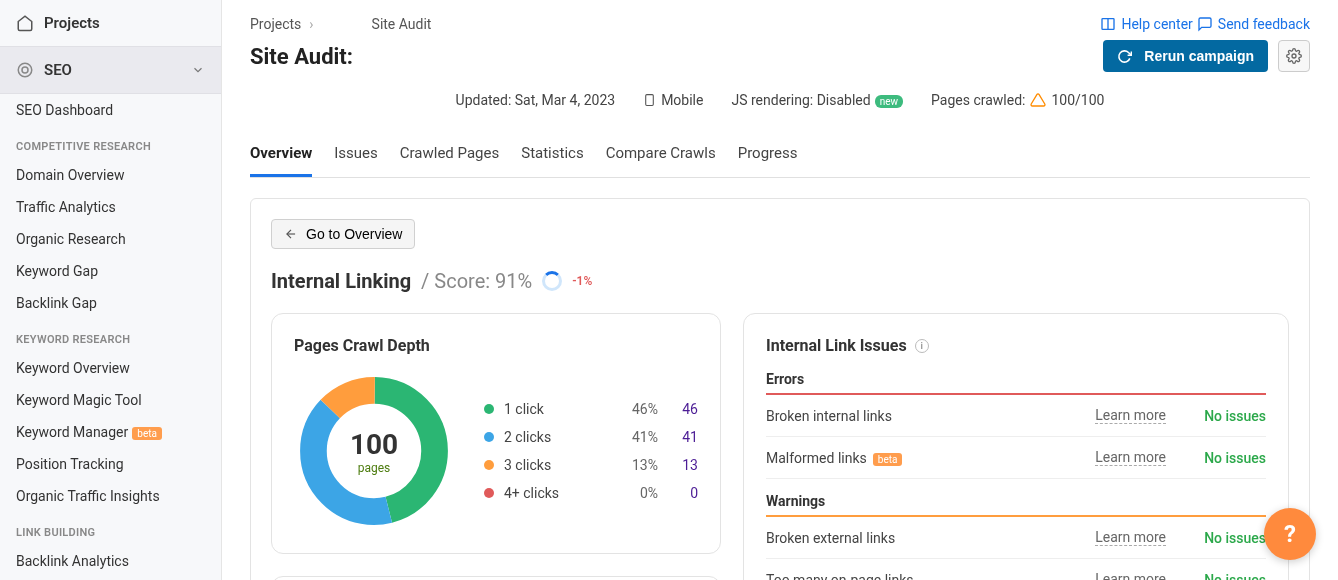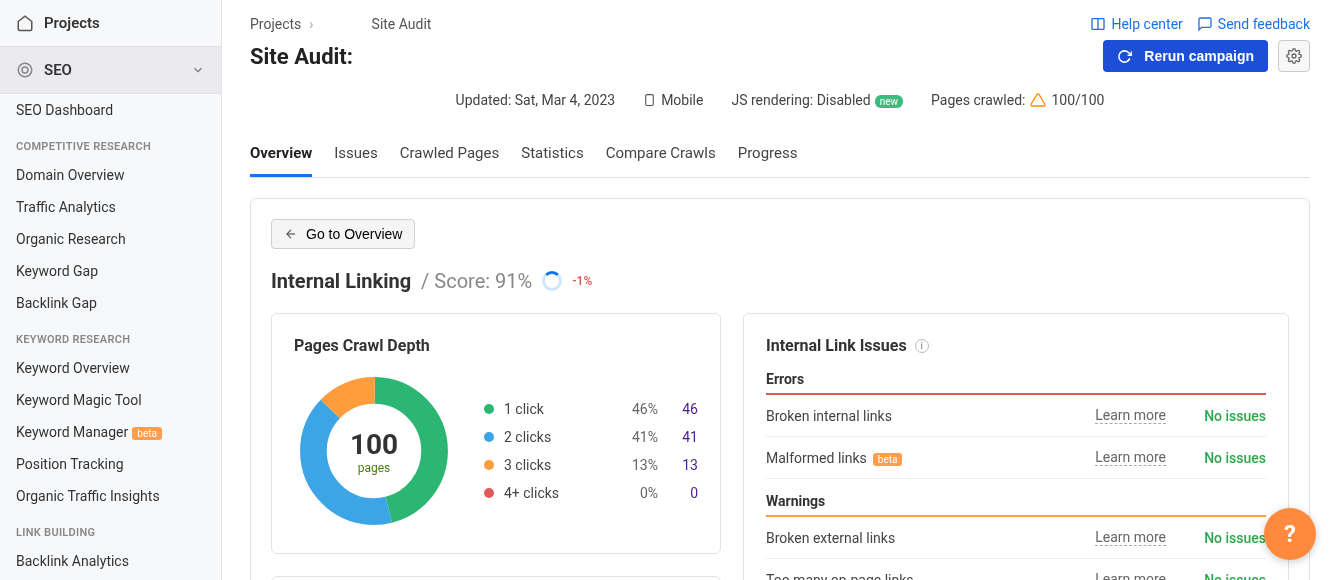--- a/index.html
+++ b/index.html
@@ -8,43 +8,43 @@
 .sidebar { width: 222px; background: #f7f8fa; border-right: 1px solid #e5e5e5; overflow-y: auto; }
 .sidebar-top { padding: 14px 16px; display: flex; align-items: center; gap: 10px; font-weight: 600; font-size: 15px; cursor: pointer; }
 .sidebar-seo { padding: 14px 16px; display: flex; align-items: center; gap: 10px; font-weight: 600; font-size: 15px; background: #eaeaef; border-top: 1px solid #e0e0e5; border-bottom: 1px solid #e0e0e5; cursor: pointer; justify-content: space-between; }
 .sidebar-seo-left { display: flex; align-items: center; gap: 10px; }
 .sidebar-link { padding: 8px 16px; font-size: 14px; color: #333; cursor: pointer; }
 .sidebar-group { padding: 14px 16px 6px; font-size: 11px; font-weight: 600; color: #888; letter-spacing: 0.3px; }
 .beta-badge { display: inline-block; background: #ff9d4d; color: #fff; font-size: 10px; padding: 1px 5px; border-radius: 3px; margin-left: 4px; vertical-align: middle; }
 .main { flex: 1; padding: 16px 28px; overflow-y: auto; background: #fff; position: relative; }
 .breadcrumb { display: flex; align-items: center; gap: 8px; font-size: 14px; color: #555; margin-bottom: 8px; }
 .breadcrumb .chev { color: #aaa; }
-.top-actions { position: absolute; top: 16px; right: 28px; display: flex; align-items: center; gap: 14px; font-size: 14px; }
+.top-actions { position: absolute; top: 16px; right: 28px; display: flex; align-items: center; gap: 4px; font-size: 14px; }
 .top-actions a { color: #1a73e8; text-decoration: none; display: flex; align-items: center; gap: 5px; cursor: pointer; }
 .page-title-row { display: flex; justify-content: space-between; align-items: center; margin-bottom: 20px; }
 .page-title { font-size: 22px; font-weight: 700; color: #222; }
 .title-right { display: flex; gap: 10px; align-items: center; }
-.rerun-btn { background: #1d4ed8; color: #fff; border: none; padding: 8px 14px; border-radius: 4px; font-size: 14px; font-weight: 600; display: flex; align-items: center; gap: 12px; cursor: pointer; }
+.rerun-btn { background: #0369a1; color: #fff; border: none; padding: 8px 14px; border-radius: 4px; font-size: 14px; font-weight: 600; display: flex; align-items: center; gap: 12px; cursor: pointer; }
 .gear-btn { width: 32px; height: 32px; border: 1px solid #ccc; background: #f7f7f7; border-radius: 4px; display: flex; align-items: center; justify-content: center; cursor: pointer; }
 .meta-row { display: flex; gap: 28px; align-items: center; font-size: 14px; color: #444; margin-bottom: 28px; justify-content: center; }
 .meta-row .new-badge { background: #3dbb7e; color: #fff; font-size: 10px; padding: 1px 5px; border-radius: 6px; margin-left: 4px; }
 .warn-tri { color: #ff8c00; }
 .tabs { display: flex; gap: 22px; border-bottom: 1px solid #e0e0e0; margin-bottom: 20px; }
 .tab { padding: 8px 0 12px; font-size: 15px; color: #444; cursor: pointer; }
 .tab.active { font-weight: 700; border-bottom: 3px solid #1a73e8; color: #222; }
 .content-card { background: #fff; border: 1px solid #e3e3e3; border-radius: 6px; padding: 20px; }
 .go-overview { display: inline-flex; align-items: center; gap: 8px; background: #f5f5f5; border: 1px solid #d0d0d0; padding: 6px 12px; border-radius: 4px; font-size: 14px; cursor: pointer; margin-bottom: 20px; }
 .section-title { font-size: 20px; font-weight: 700; color: #333; display: flex; align-items: center; gap: 10px; margin-bottom: 20px; }
 .score-part { color: #888; font-weight: 400; }
 .delta-neg { color: #e05a5a; font-size: 12px; font-weight: 600; }
 .donut-spinner { width: 20px; height: 20px; border-radius: 50%; border: 3px solid #d0e6fb; border-top-color: #1a73e8; }
 .two-col { display: flex; gap: 22px; }
 .left-col { flex: 0 0 450px; display: flex; flex-direction: column; gap: 22px; }
 .right-col { flex: 1; }
-.card { border: 1px solid #e3e3e3; border-radius: 6px; padding: 22px; }
+.card { border: 1px solid #e3e3e3; border-radius: 12px; padding: 22px; }
 .card-title { font-size: 16px; font-weight: 700; margin-bottom: 16px; display: flex; align-items: center; gap: 8px; }
 .info-icon { width: 14px; height: 14px; border: 1px solid #bbb; border-radius: 50%; font-size: 9px; color: #999; display: inline-flex; align-items: center; justify-content: center; }
 .donut-wrap { display: flex; align-items: center; gap: 30px; }
 .donut { position: relative; width: 160px; height: 160px; }
 .donut-center { position: absolute; top: 50%; left: 50%; transform: translate(-50%, -50%); text-align: center; }
 .donut-num { font-size: 28px; font-weight: 700; }
 .donut-label { font-size: 12px; color: #4d7c0f; }
 .legend { flex: 1; }
 .legend-row { display: flex; align-items: center; padding: 6px 0; font-size: 14px; }
 .legend-dot { width: 10px; height: 10px; border-radius: 50%; margin-right: 10px; }

